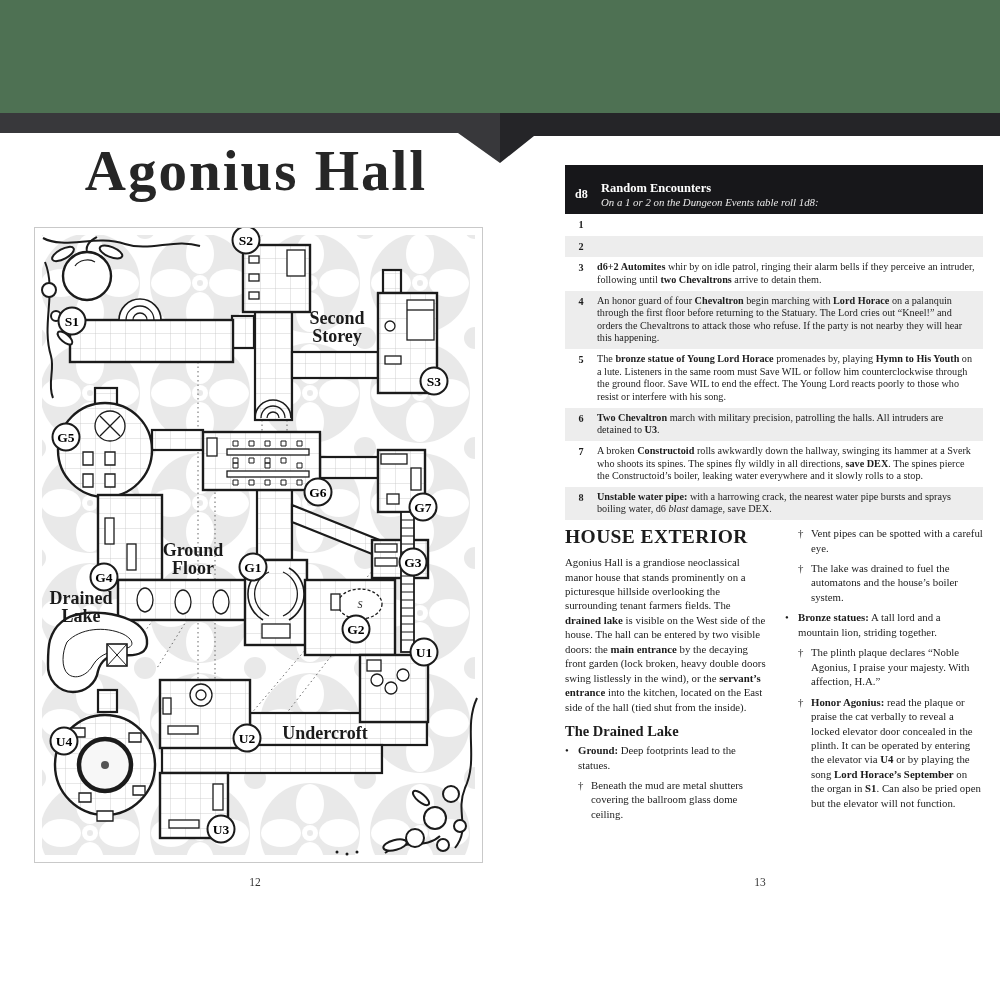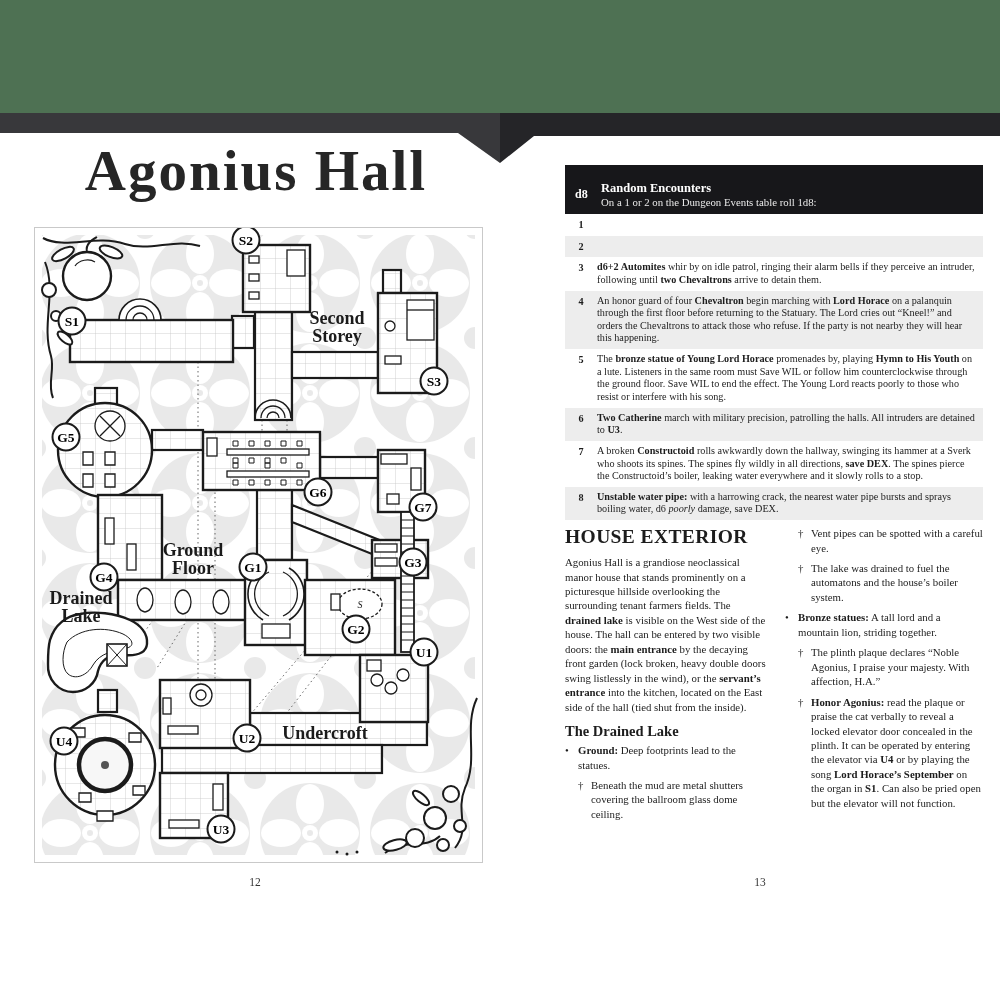--- a/index.html
+++ b/index.html
@@ -13,21 +13,21 @@
   .map-frame{position:absolute;left:34px;top:227px;width:447px;height:634px;
     border:1px solid #c9c9c9;background:#fff;}
   .pagenum{position:absolute;font-size:11.5px;color:#333;}
   .pagenum.l{left:240px;top:876px;width:30px;text-align:center;}
   .pagenum.r{left:745px;top:876px;width:30px;text-align:center;}
   
   .rightpage{position:absolute;left:565px;top:165px;width:418px;}
   .enc-header{display:flex;align-items:center;background:#17171a;color:#fff;padding:16px 10px 5px;}
   .enc-die{font-weight:bold;font-size:12px;width:26px;flex:none;}
   .enc-ht{font-weight:bold;font-size:12.5px;line-height:1.2;}
-  .enc-hs{font-size:10.8px;color:#e9e9e9;line-height:1.2;}
+  .enc-hs{font-style:italic;font-size:10.8px;color:#e9e9e9;line-height:1.2;}
   .enc-row{display:flex;padding:4px 6px 4px 0;font-size:10.2px;line-height:1.24;}
   .enc-row:nth-of-type(even){background:#ededed;}
   .enc-num{width:32px;flex:none;text-align:center;font-weight:bold;padding-top:1px;}
   .enc-txt{flex:1;}
   .exterior{display:flex;gap:16px;margin-top:6px;}
   .xcol1{width:204px;flex:none;}
   .xcol2{width:198px;flex:none;}
   .xcol1 h2{font-size:19.5px;margin:0 0 7px;letter-spacing:0.4px;}
   .xcol1 h3{font-size:14.5px;margin:9px 0 3px;}
   .body-p{font-size:10.8px;line-height:1.34;margin:0 0 7px;}
@@ -329,29 +329,29 @@
     <div class="enc-row">
           <div class="enc-num">4</div>
           <div class="enc-txt">An honor guard of four <b>Chevaltron</b> begin marching with <b>Lord Horace</b> on a palanquin through the first floor before returning to the Statuary. The Lord cries out “Kneel!” and orders the Chevaltrons to attack those who refuse. If the party is not nearby they will hear this happening.</div>
         </div>
     <div class="enc-row">
           <div class="enc-num">5</div>
           <div class="enc-txt">The <b>bronze statue of Young Lord Horace</b> promenades by, playing <b>Hymn to His Youth</b> on a lute. Listeners in the same room must Save WIL or follow him counterclockwise through the ground floor. Save WIL to end the effect. The Young Lord reacts poorly to those who resist or interfere with his song.</div>
         </div>
     <div class="enc-row">
           <div class="enc-num">6</div>
-          <div class="enc-txt"><b>Two Catherine</b> march with military precision, patrolling the halls. All intruders are detained to <b>U3</b>.</div>
+          <div class="enc-txt"><b>Two Chevaltron</b> march with military precision, patrolling the halls. All intruders are detained to <b>U3</b>.</div>
         </div>
     <div class="enc-row">
           <div class="enc-num">7</div>
           <div class="enc-txt">A broken <b>Constructoid</b> rolls awkwardly down the hallway, swinging its hammer at a Sverk who shoots its spines. The spines fly wildly in all directions, <b>save DEX</b>. The spines pierce the Constructoid’s boiler, leaking water everywhere and it slowly rolls to a stop.</div>
         </div>
     <div class="enc-row">
           <div class="enc-num">8</div>
-          <div class="enc-txt"><b>Unstable water pipe:</b> with a harrowing crack, the nearest water pipe bursts and sprays boiling water, d6 <i>poorly</i> damage, save DEX.</div>
+          <div class="enc-txt"><b>Unstable water pipe:</b> with a harrowing crack, the nearest water pipe bursts and sprays boiling water, d6 <i>blast</i> damage, save DEX.</div>
         </div>
   </div>
 
   <div class="exterior">
     <div class="xcol1">
       <h2>HOUSE EXTERIOR</h2>
       <p class="body-p">Agonius Hall is a grandiose neoclassical manor house that stands prominently on a picturesque hillside overlooking the surrounding tenant farmers fields. The <b>drained lake</b> is visible on the West side of the house. The hall can be entered by two visible doors: the <b>main entrance</b> by the decaying front garden (lock broken, heavy double doors swing listlessly in the wind), or the <b>servant’s entrance</b> into the kitchen, located on the East side of the hall (tied shut from the inside).</p>
       <h3>The Drained Lake</h3>
       <div class="item">
             <span class="mk">•</span>

